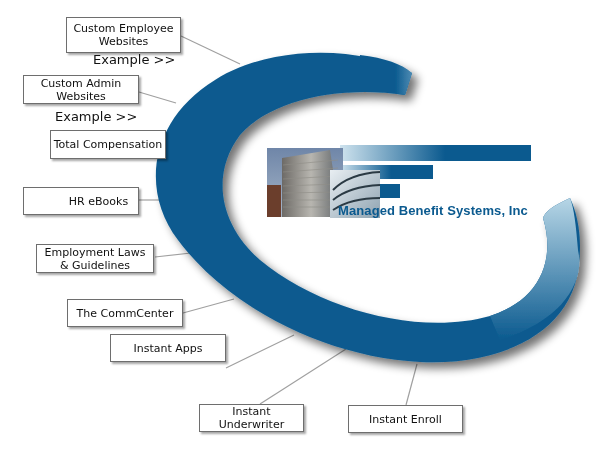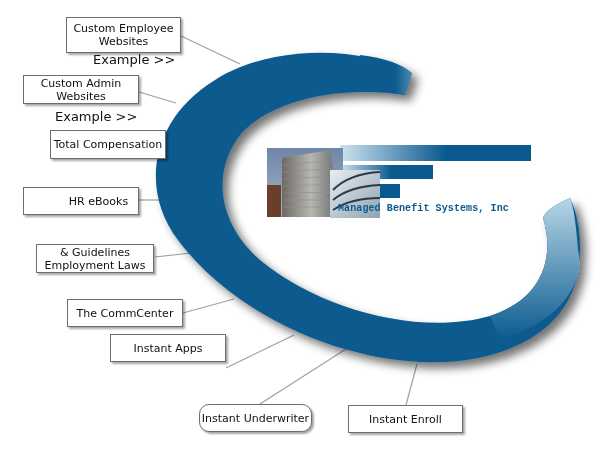--- a/index.html
+++ b/index.html
@@ -5,22 +5,22 @@
   html, body { margin:0; padding:0; background:#ffffff; }
   body { width:609px; height:450px; position:relative; overflow:hidden;
          font-family:"DejaVu Sans", "Liberation Sans", sans-serif; }
   #art { position:absolute; left:0; top:0; }
   .box { position:absolute; background:#fff; border:1px solid #6e6e6e;
          box-shadow:2px 2px 2px rgba(0,0,0,0.35);
          font-size:11px; color:#111; text-align:center; line-height:13px;
          display:flex; align-items:center; justify-content:center;
          box-sizing:border-box; cursor:pointer; }
   .example { position:absolute; font-size:13px; color:#111; cursor:pointer; }
-  .logo-text { position:absolute; left:338px; top:203px; font-family:Liberation Mono, monospace;
-               font-weight:bold; font-size:10px; color:#0b5a8f; letter-spacing:0.1px; }
+  .logo-text { position:absolute; left:338px; top:203px; font-family:Liberation Sans, sans-serif;
+               font-weight:bold; font-size:13px; color:#0b5a8f; letter-spacing:0.1px; }
 </style>
 </head>
 <body>
 
 <svg id="art" width="609" height="450" viewBox="0 0 609 450">
   <defs>
     <linearGradient id="tailGrad" x1="0" y1="1" x2="0" y2="0">
       <stop offset="0" stop-color="#0b5a8f"></stop>
       <stop offset="1" stop-color="#b7d6e6"></stop>
     </linearGradient>
@@ -142,32 +142,32 @@
       <div>Total Compensation</div>
     </div>
 </div>
 
 <div class="box" style="left:23px;top:187px;width:116px;height:28px;padding-left:35px;">
   <div>HR eBooks</div>
 </div>
 
 <div class="box" style="left:36px;top:244px;width:118px;height:29px;">
   <div>
+      <div>Employment Laws</div>
       <div>&amp; Guidelines</div>
-      <div>Employment Laws</div>
     </div>
 </div>
 
 <div class="box" style="left:67px;top:299px;width:116px;height:28px;text-align:center;">
   <div>The CommCenter</div>
 </div>
 
 <div class="box" style="left:110px;top:334px;width:116px;height:28px;">
   <div>Instant Apps</div>
 </div>
 
-<div class="box" style="left:199px;top:404px;width:113px;height:28px;border-radius:10px;">
+<div class="box" style="left:199px;top:404px;width:105px;height:28px;">
   <div>Instant Underwriter</div>
 </div>
 
 <div class="box" style="left:348px;top:405px;width:115px;height:28px;">
   <div>Instant Enroll</div>
 </div>
 
 </body></html>

